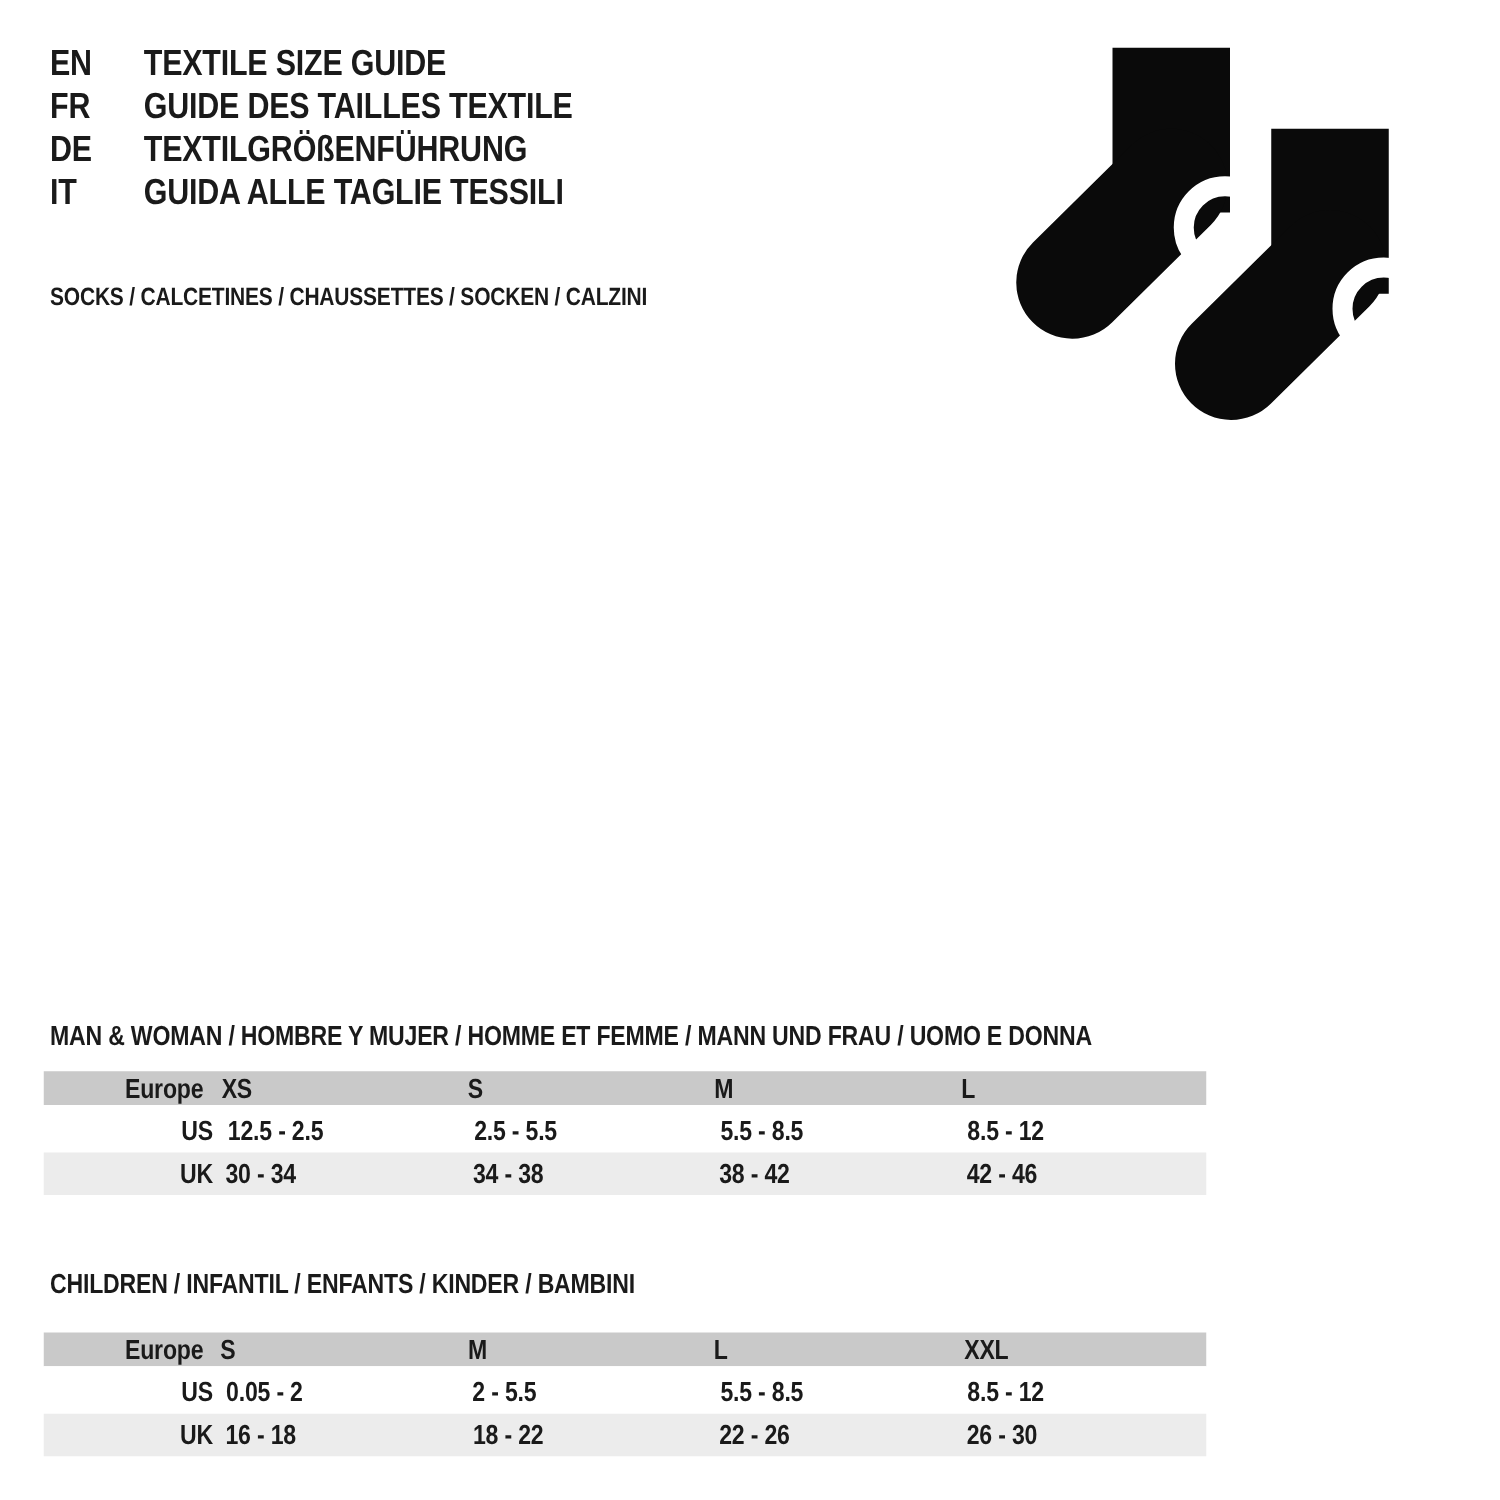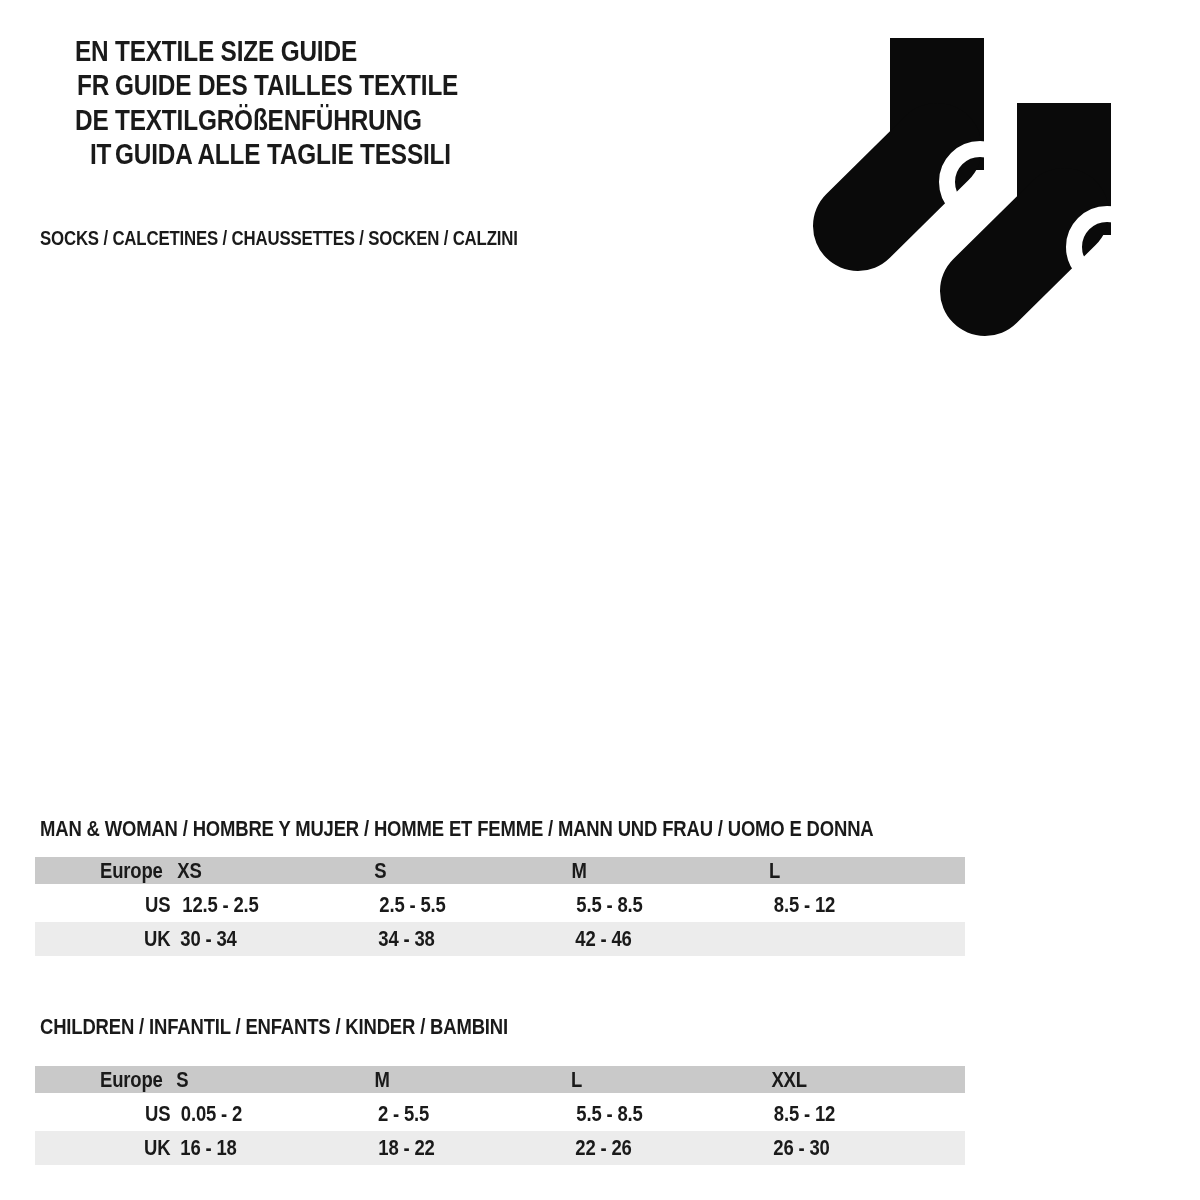--- a/index.html
+++ b/index.html
@@ -19,21 +19,21 @@
     font-weight: 700;
     overflow: hidden;
   }
   
   .cxl { display: inline-block; transform: scaleX(0.84); transform-origin: left center; white-space: nowrap; letter-spacing: -0.2px; }
   .cxc { display: inline-block; transform: scaleX(0.84); transform-origin: center center; white-space: nowrap; letter-spacing: -0.2px; }
 
   
   .lang-block { position: absolute; left: 40px; top: 34px; }
   .lang-row { display: flex; height: 34.5px; align-items: center; font-size: 29px; }
-  .lang-code { width: 75px; flex: 0 0 75px; text-align: right; }
+  .lang-code { width: 75px; flex: 0 0 75px; }
   .lang-title { flex: 1; text-decoration: underline; }
 
   .socks-line {
     position: absolute; left: 40px; top: 222px;
     font-size: 20px; line-height: 32px;
   }
 
   
   .socks-icon { position: absolute; left: 808px; top: 38px; width: 310px; height: 320px; }
 
@@ -138,20 +138,23 @@
     <div class="cell label">
         <span class="cxl">UK</span>
       </div>
     <div class="cell">
         <span class="cxc">30 - 34</span>
       </div>
     <div class="cell">
         <span class="cxc">34 - 38</span>
       </div>
     <div class="cell">
+        <span class="cxc">38 - 42</span>
+      </div>
+    <div class="cell">
         <span class="cxc">42 - 46</span>
       </div>
   </div>
 </div>
 
 <div class="table-title t2-title">
   <span class="cxl">CHILDREN / INFANTIL / ENFANTS / KINDER / BAMBINI</span>
 </div>
 <div class="size-table t2">
   <div class="trow thead">

